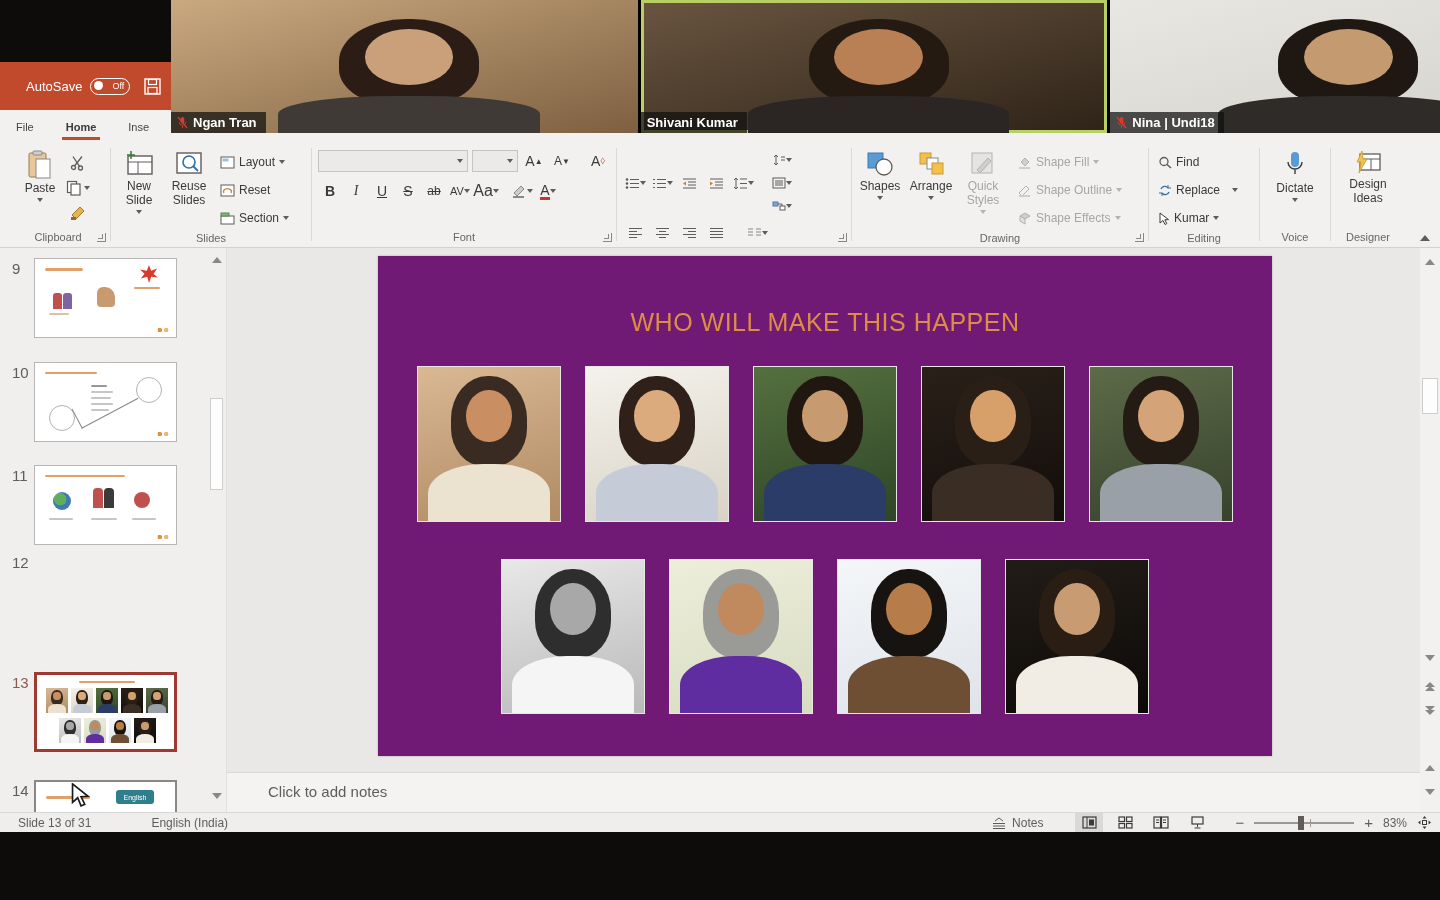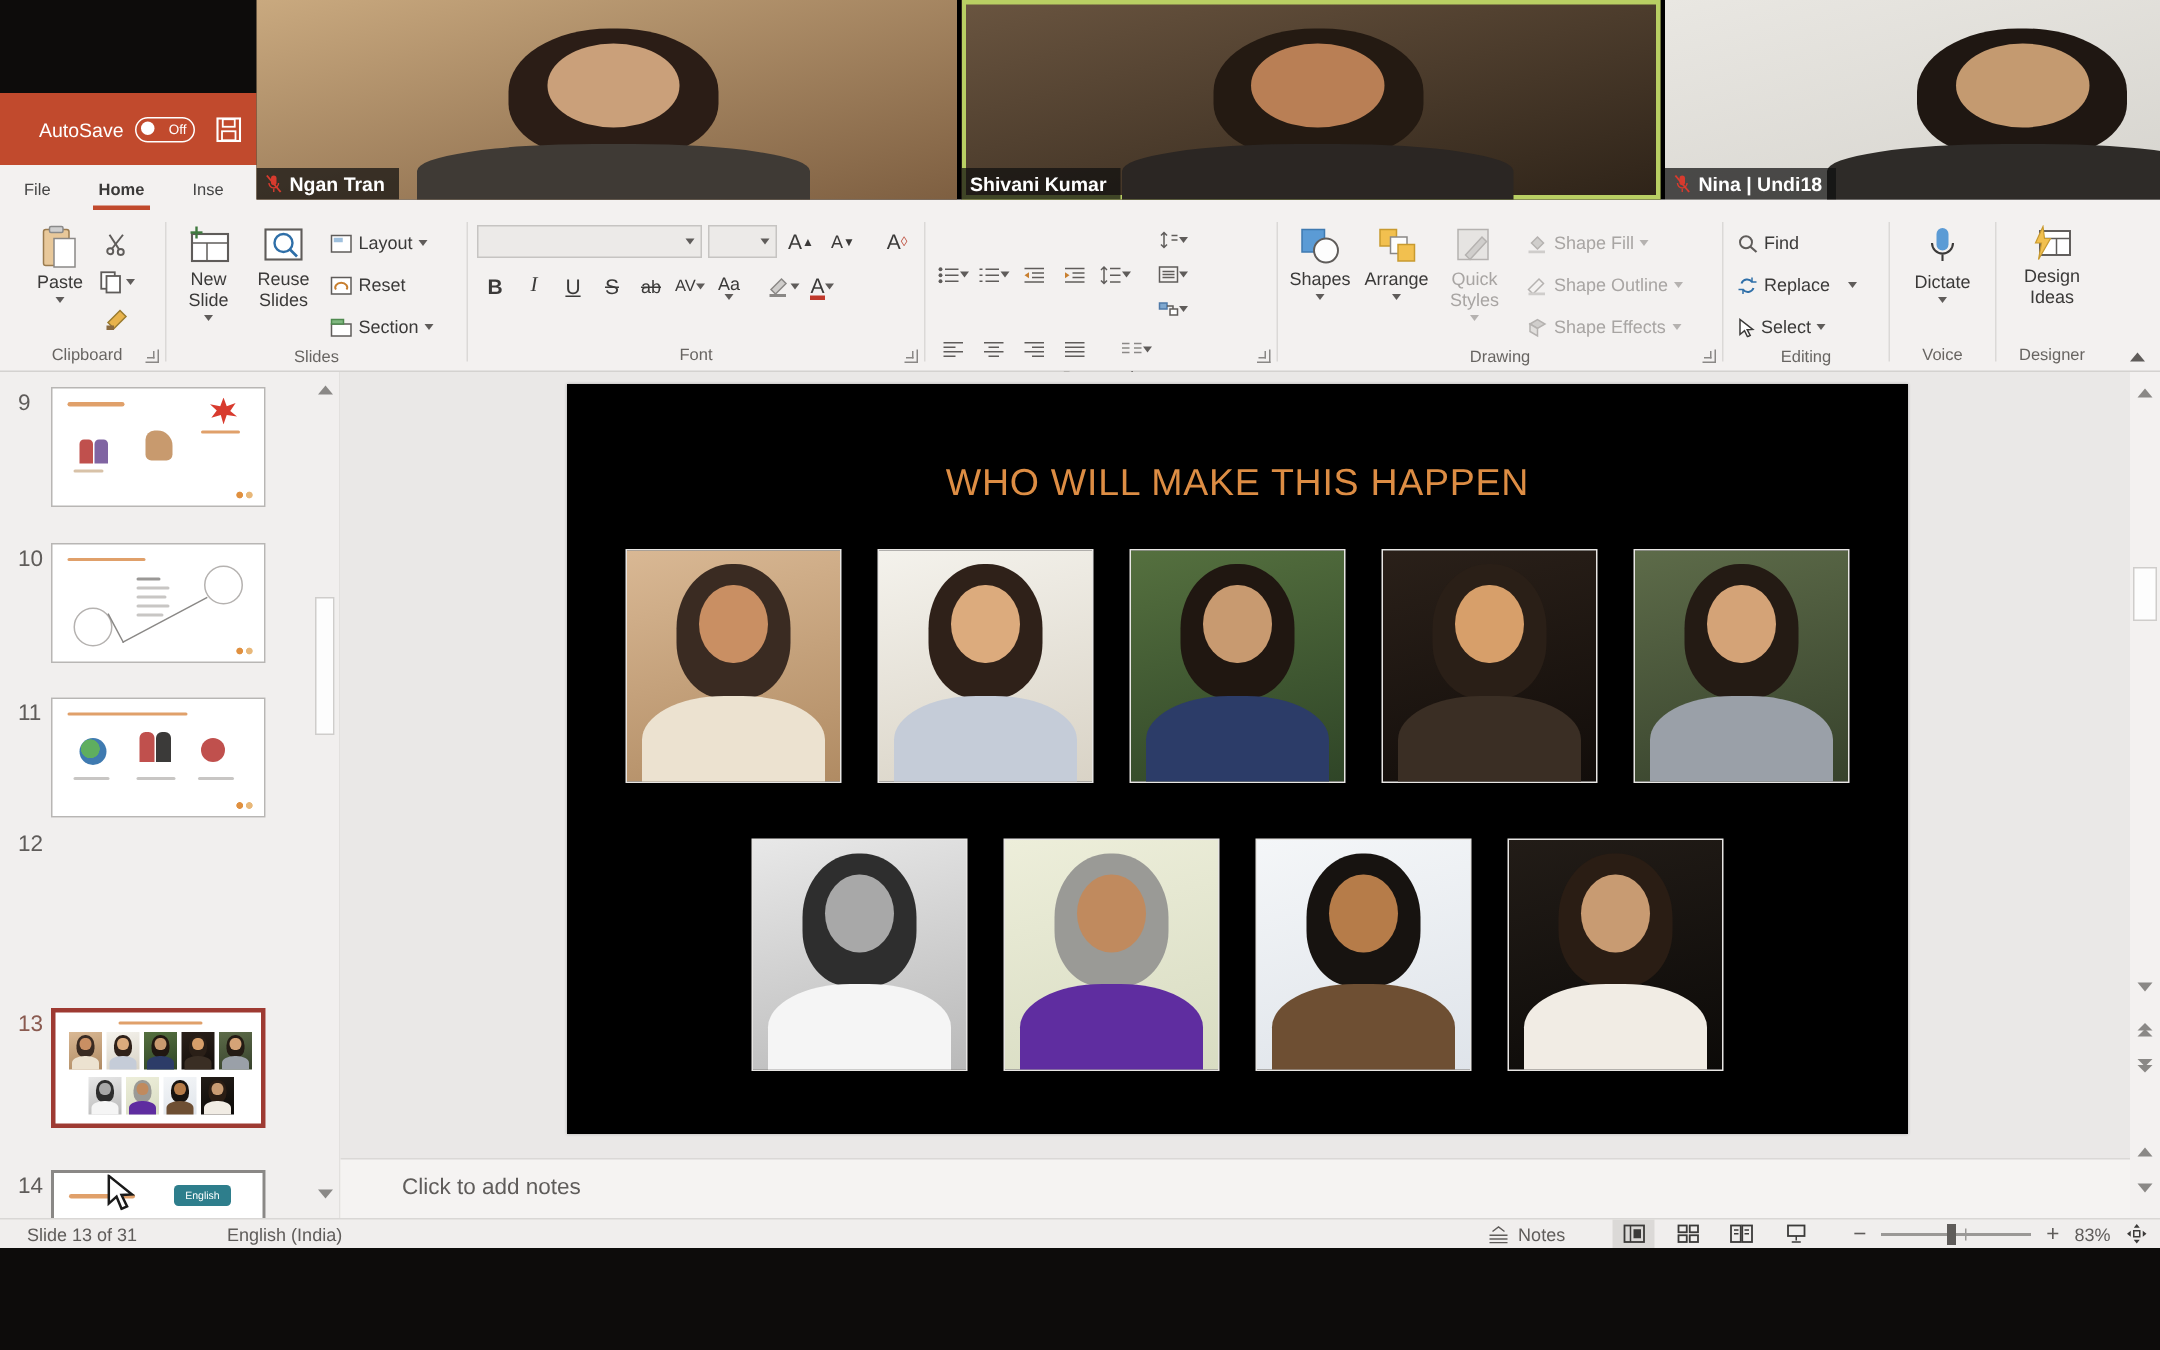--- a/index.html
+++ b/index.html
@@ -87,21 +87,21 @@
   .t-logo { position:absolute; right:5px; bottom:4px; width:16px; height:6px;
             background:radial-gradient(circle at 30% 50%, #e0903f 2px, transparent 2.5px),
                        radial-gradient(circle at 70% 50%, #e8b87a 2px, transparent 2.5px); }
   .panel-scroll { position:absolute; right:2px; top:0; width:15px; height:100%; background:#f1efee; }
   .panel-scroll .pthumb { position:absolute; left:1px; top:150px; width:13px; height:92px; background:#fdfdfd; border:1px solid #cfcdcb; }
   .tri-up    { width:0;height:0;border-left:5px solid transparent;border-right:5px solid transparent;border-bottom:6px solid #8a8886; }
   .tri-down  { width:0;height:0;border-left:5px solid transparent;border-right:5px solid transparent;border-top:6px solid #8a8886; }
 
   #main-col { flex:1; position:relative; background:#eae8e7; }
   #slide-canvas { position:absolute; left:0; top:0; right:20px; height:524px; }
-  #slide { position:absolute; left:151px; top:8px; width:894px; height:500px; background:#000000;
+  #slide { position:absolute; left:151px; top:8px; width:894px; height:500px; background:#701a75;
            box-shadow:0 0 2px rgba(0,0,0,.25); }
   #slide-title { position:absolute; left:0; top:52px; width:100%; text-align:center;
                  color:#dd8d44; font-size:25px; letter-spacing:.5px; }
   .photo { position:absolute; width:144px; border:1px solid #e8e6e4; }
   .photo .hair { top:6%; }
 
   #notes-bar { position:absolute; left:0; right:20px; top:524px; height:40px; background:#f5f3f2;
                border-top:1px solid #dad8d6; }
   #notes-text { position:absolute; left:41px; top:10px; font-size:15px; color:#5f5c5a; }
 
@@ -322,21 +322,21 @@
         <div class="btn-icon glyph-s">
             <span>S</span>
           </div>
         <div class="btn-icon glyph-s" style="font-size:12px;">
             <span>ab</span>
           </div>
         <div class="btn-icon" style="font-size:11px;">
             <span>AV</span>
             <span class="caret"></span>
           </div>
-        <div class="btn-icon" style="font-size:12px;flex-direction:column;">
+        <div class="btn-icon" style="font-size:16px;">
             <span>Aa</span>
             <span class="caret"></span>
           </div>
         <div class="btn-icon" style="margin-left:10px;">
           <svg width="16" height="14" viewBox="0 0 16 14">
               <path d="M3 9 L10 2 L13 5 L6 12 Z" fill="#cfcdcb" stroke="#8a8886"></path>
               <rect x="2" y="12" width="11" height="2" fill="#8a8886"></rect>
             </svg>
           <span class="caret"></span>
         </div>
@@ -554,21 +554,21 @@
               <path d="M10 1 L10 4 L13 4" fill="none" stroke="#2f6fa8"></path>
               <path d="M4 12 L4 9 L1 9" fill="none" stroke="#2f6fa8"></path>
             </svg>
           <span>Replace</span>
             <span class="caret" style="margin-left:8px;"></span>
         </div>
         <div class="btn-small">
           <svg width="12" height="13" viewBox="0 0 12 13">
               <path d="M2 1 L2 11 L5 8.5 L7 12.5 L8.8 11.6 L6.8 7.8 L10.5 7.6 Z" fill="#fff" stroke="#3b3a39"></path>
             </svg>
-          <span>Select</span>
+          <span>Kumar</span>
             <span class="caret"></span>
         </div>
       </div>
       <div class="grp-label" style="margin-top:auto;">Editing</div>
     </div>
     <div class="sep"></div>
 
     <div class="grp" style="width:66px;">
       <div class="btn-big" style="margin:0 auto;">
         <svg width="22" height="30" viewBox="0 0 22 30">

